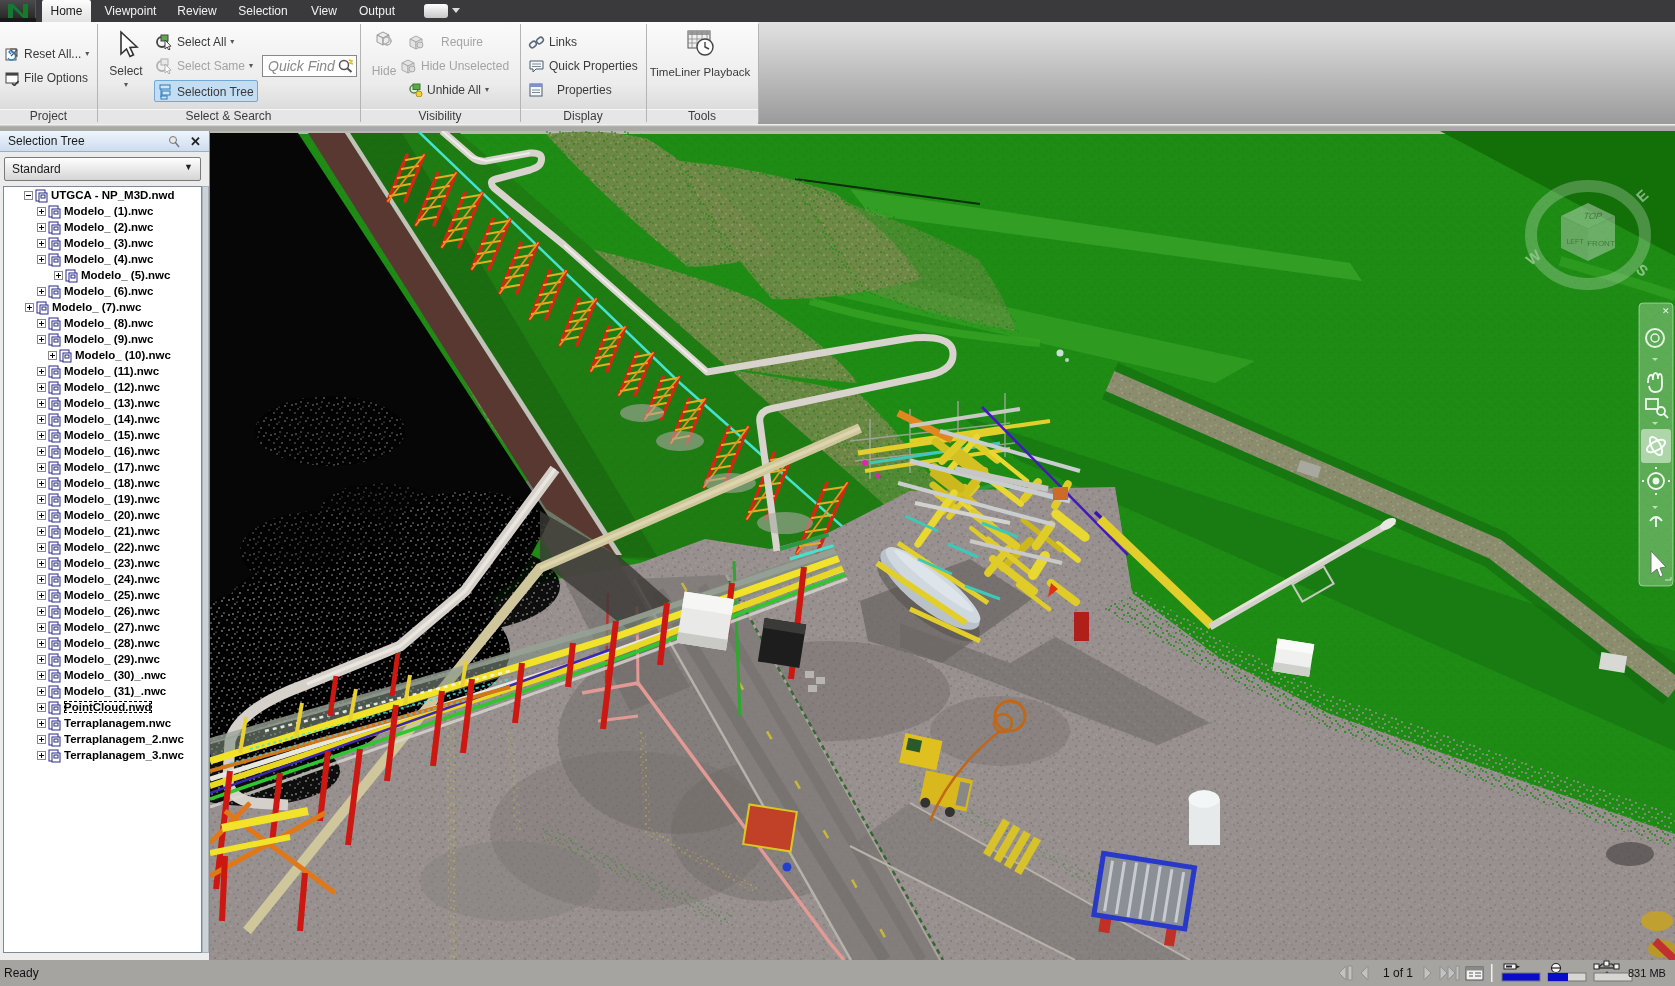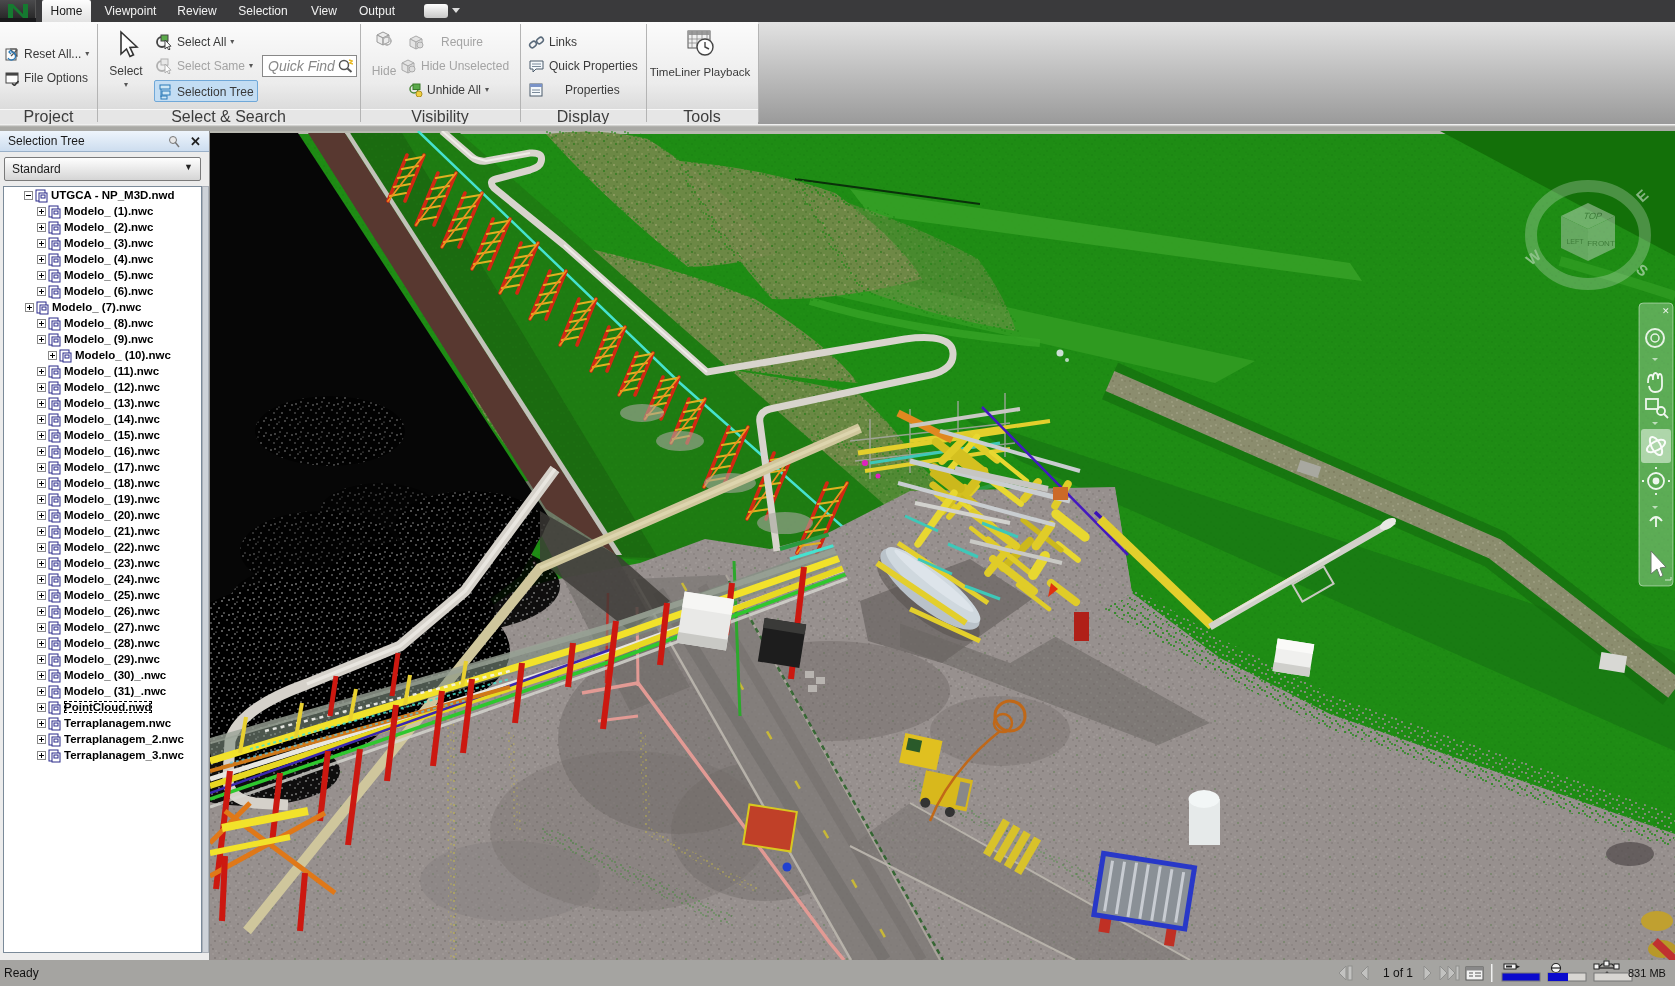--- a/index.html
+++ b/index.html
@@ -2,21 +2,21 @@
 <html><head><meta charset="utf-8"><style>
 *{margin:0;padding:0;box-sizing:border-box}
 html,body{width:1675px;height:986px;overflow:hidden;font-family:"Liberation Sans",sans-serif;background:#a5a4a1}
 .abs{position:absolute}
 #tabbar{position:absolute;left:0;top:0;width:1675px;height:22px;background:#3a3a3c}
 #appbtn{position:absolute;left:0;top:0;width:36px;height:22px;background:linear-gradient(#4a4a4c,#222);border-right:1px solid #555}
 .tab{position:absolute;top:0;height:22px;color:#f2f2f2;font-size:12px;text-align:center;line-height:22px}
 .tab.active{background:linear-gradient(#fdfdfd,#e2e2e2);color:#1a1a1a;border-radius:2px 2px 0 0}
 #ribbon{position:absolute;left:0;top:22px;width:1675px;height:102px;background:linear-gradient(#e2e2e2,#9a9a9a)}
 #ribbonL{position:absolute;left:0;top:0;width:758px;height:102px;background:linear-gradient(#fbfbfb 0%,#ececec 60%,#d2d2d2 100%)}
-.glabel{position:absolute;top:88px;height:14px;font-size:16px;color:#3c3c3c;text-align:center;line-height:13px}
+.glabel{position:absolute;top:88px;height:14px;font-size:12px;color:#3c3c3c;text-align:center;line-height:13px}
 .gsep{position:absolute;top:2px;width:1px;height:98px;background:#b4b4b4}
 .glstrip{position:absolute;left:0;top:87px;width:758px;height:15px;background:#e6e6e6;border-top:1px solid #f8f8f8}
 .rtxt{font-size:12px;color:#3a3a3a}
 .gray{color:#a4a4a4}
 .arr{font-size:8px;color:#555}
 #understrip{position:absolute;left:0;top:124px;width:1675px;height:7px;background:linear-gradient(#ffffff,#a9a9a5 40%,#a9a9a5)}
 #panel{position:absolute;left:0;top:131px;width:210px;height:829px;background:#ececec;border-right:1px solid #8a8a8a}
 #phead{position:absolute;left:0;top:0;width:209px;height:21px;background:linear-gradient(#eef5fc,#cdddef);border-bottom:1px solid #9ab0c8;font-size:12px;color:#1a1a1a;line-height:21px;padding-left:8px}
 #pdrop{position:absolute;left:4px;top:26px;width:197px;height:24px;background:linear-gradient(#fefefe,#d5d5d5);border:1px solid #7a7a7a;border-radius:2px;font-size:12px;color:#1a1a1a;line-height:22px;padding-left:7px}
 #tree{position:absolute;left:3px;top:55px;width:199px;height:767px;background:#fff;border:1px solid #7a8a99;overflow:hidden}
@@ -124,21 +124,21 @@
         </g>
       </svg><span class="rtxt" style="margin-left:4px;vertical-align:middle">Links</span></div>
     <div class="abs" style="left:528px;top:34px"><svg style="vertical-align:middle" width="17" height="15" viewBox="0 0 17 15" xmlns="http://www.w3.org/2000/svg">
         <path d="M2 3 h13 v8 h-7 l-3 3 v-3 h-3 Z" fill="#f4f8fb" stroke="#4a5a6a"></path>
         <path d="M4 6 h9 M4 8.5 h9" stroke="#7a8a9a" stroke-width="1"></path>
       </svg><span class="rtxt" style="margin-left:4px;vertical-align:middle">Quick Properties</span></div>
     <div class="abs" style="left:528px;top:58px"><svg style="vertical-align:middle" width="17" height="15" viewBox="0 0 17 15" xmlns="http://www.w3.org/2000/svg">
         <rect x="2" y="2" width="12" height="12" fill="#f4f8fb" stroke="#4a5a6a"></rect>
         <rect x="2" y="2" width="12" height="3" fill="#7a93c8"></rect>
         <path d="M4 8 h8 M4 10.5 h8" stroke="#7a8a9a" stroke-width="1"></path>
-      </svg><span class="rtxt" style="margin-left:20px;vertical-align:middle">Properties</span></div>
+      </svg><span class="rtxt" style="margin-left:12px;vertical-align:middle">Properties</span></div>
     <div class="abs" style="left:644px;top:6px;width:112px;text-align:center"><svg style="" width="28" height="28" viewBox="0 0 28 28" xmlns="http://www.w3.org/2000/svg">
         <rect x="2" y="3" width="22" height="17" fill="#f0f0f0" stroke="#555"></rect>
         <rect x="2" y="3" width="22" height="4" fill="#9a9a9a"></rect>
         <path d="M6 3 v17 M11 3 v17 M16 3 v17 M21 3 v17 M2 11 h22 M2 15 h22" stroke="#888" stroke-width="0.8" fill="none"></path>
         <circle cx="19" cy="19" r="8" fill="#fdfdfd" stroke="#444" stroke-width="1.4"></circle>
         <path d="M19 14 v5 l4 2" stroke="#444" stroke-width="1.4" fill="none"></path>
       </svg><div style="margin-top:6px;font-size:11.5px;color:#3a3a3a;white-space:nowrap">TimeLiner Playback</div></div>
   </div>
 <div id="understrip"></div>
 <div id="panel">
@@ -166,21 +166,21 @@
       <div class="trow" style="padding-left:33px"><span class="pm"><i></i><b></b></span><svg class="ficon" width="13" height="14" viewBox="0 0 13 14">
           <rect x="1" y="1" width="9" height="11" fill="#fff" stroke="#2a2a8a"></rect>
           <rect x="4" y="4" width="8" height="9" fill="#fff" stroke="#2a2a8a"></rect>
           <rect x="6" y="6" width="4" height="3" fill="none" stroke="#2a2a8a"></rect>
         </svg><span>Modelo_ (3).nwc</span></div>
       <div class="trow" style="padding-left:33px"><span class="pm"><i></i><b></b></span><svg class="ficon" width="13" height="14" viewBox="0 0 13 14">
           <rect x="1" y="1" width="9" height="11" fill="#fff" stroke="#2a2a8a"></rect>
           <rect x="4" y="4" width="8" height="9" fill="#fff" stroke="#2a2a8a"></rect>
           <rect x="6" y="6" width="4" height="3" fill="none" stroke="#2a2a8a"></rect>
         </svg><span>Modelo_ (4).nwc</span></div>
-      <div class="trow" style="padding-left:33px"><span class="pm"><i></i><b></b></span><svg class="ficon" width="13" height="14" viewBox="0 0 13 14">
+      <div class="trow" style="padding-left:50px"><span class="pm"><i></i><b></b></span><svg class="ficon" width="13" height="14" viewBox="0 0 13 14">
           <rect x="1" y="1" width="9" height="11" fill="#fff" stroke="#2a2a8a"></rect>
           <rect x="4" y="4" width="8" height="9" fill="#fff" stroke="#2a2a8a"></rect>
           <rect x="6" y="6" width="4" height="3" fill="none" stroke="#2a2a8a"></rect>
         </svg><span>Modelo_ (5).nwc</span></div>
       <div class="trow" style="padding-left:33px"><span class="pm"><i></i><b></b></span><svg class="ficon" width="13" height="14" viewBox="0 0 13 14">
           <rect x="1" y="1" width="9" height="11" fill="#fff" stroke="#2a2a8a"></rect>
           <rect x="4" y="4" width="8" height="9" fill="#fff" stroke="#2a2a8a"></rect>
           <rect x="6" y="6" width="4" height="3" fill="none" stroke="#2a2a8a"></rect>
         </svg><span>Modelo_ (6).nwc</span></div>
       <div class="trow" style="padding-left:21px"><span class="pm"><i></i><b></b></span><svg class="ficon" width="13" height="14" viewBox="0 0 13 14">

